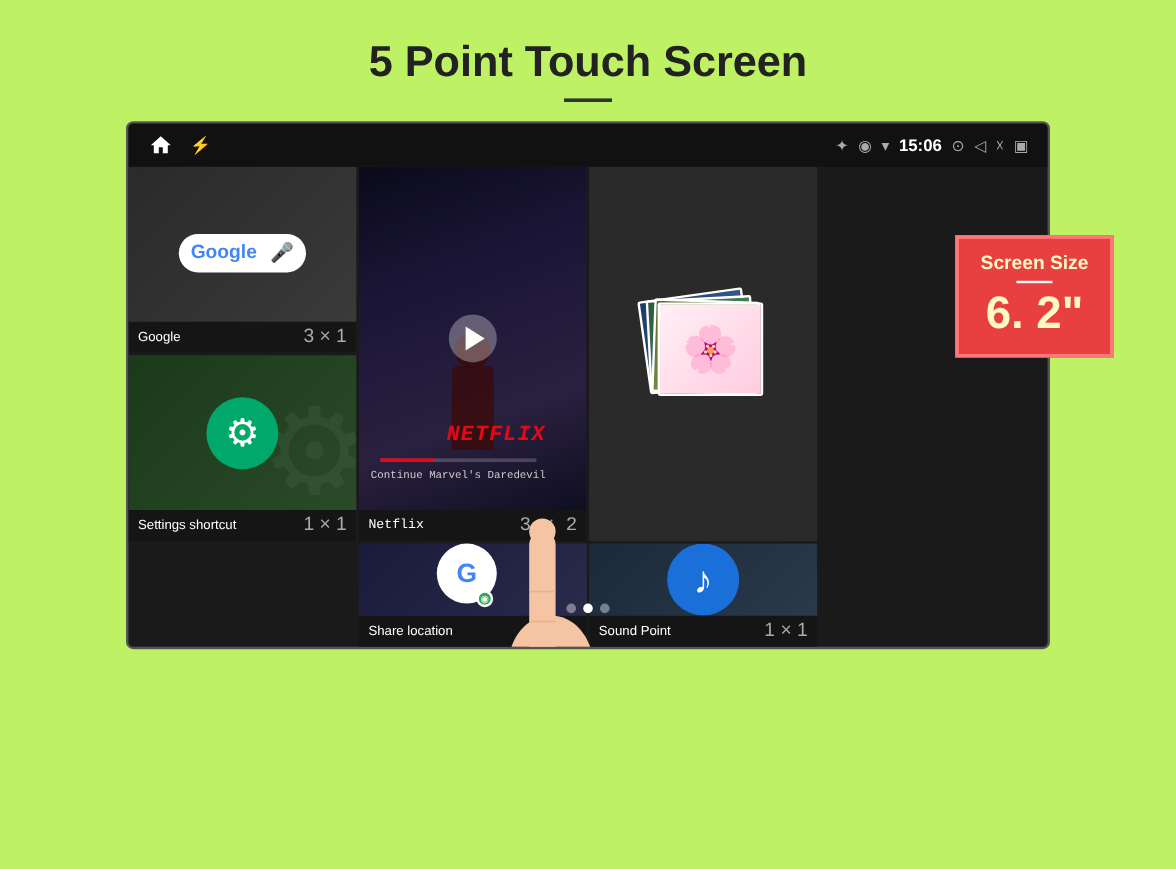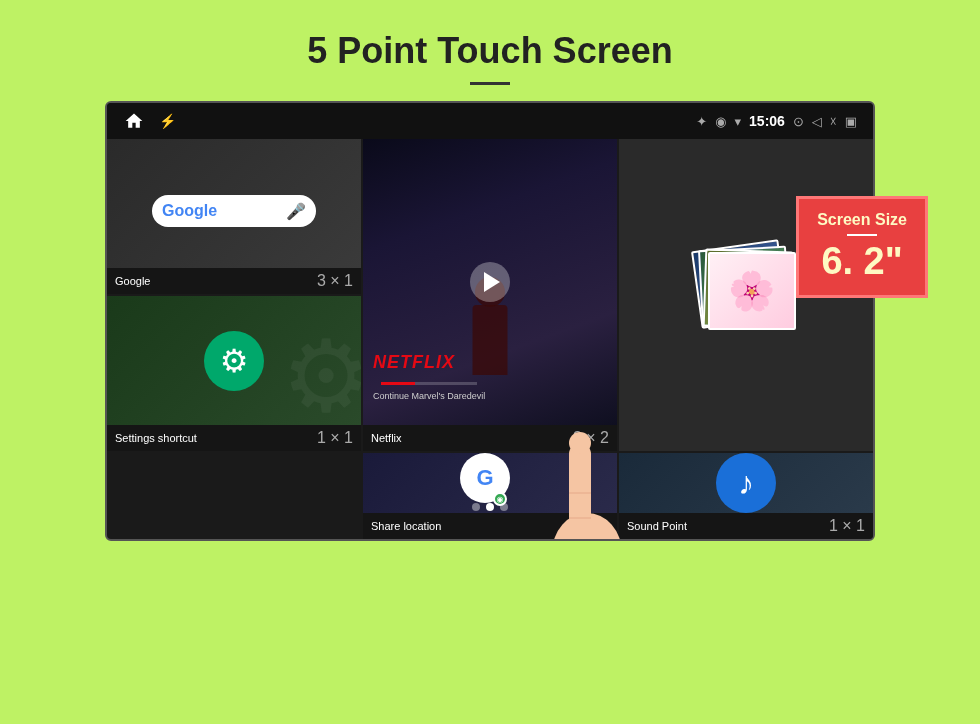--- a/index.html
+++ b/index.html
@@ -114,25 +114,26 @@
     }
     .time-text {
       color: #fff;
       font-size: 14px;
       font-weight: bold;
     }
 
     
     .app-grid {
       display: grid;
-      grid-template-columns: repeat(3, 1fr);
+      grid-template-columns: repeat(4, 1fr);
       grid-template-rows: repeat(2, 1fr);
       gap: 2px;
       width: 100%;
       height: calc(100% - 36px);
+      text-align: right;
     }
 
     .app-tile {
       background: #2a2a2a;
       position: relative;
       display: flex;
       flex-direction: column;
       overflow: hidden;
     }
 
@@ -374,21 +375,21 @@
                 <span style="color:#DB4437;font-size:16px;">🎤</span>
               </div>
             </div>
           </div>
           <div class="app-tile-footer">
             <span class="app-tile-name">Google</span>
             <span class="app-tile-size">3 × 1</span>
           </div>
         </div>
 
-        <div class="app-tile netflix-tile" style="grid-column: 2; grid-row: 1 / span 2;">
+        <div class="app-tile netflix-tile" style="grid-column: 2; grid-row: 1 / span 2; font-family: Liberation Mono, monospace;">
           <div class="app-tile-content">
             <div class="netflix-bg">
               <div class="netflix-scene"></div>
 
               <div style="position:absolute;bottom:50px;left:50%;transform:translateX(-50%);width:35px;height:70px;background:#3a0a0a;border-radius:4px 4px 0 0;opacity:0.8;"></div>
               <div style="position:absolute;bottom:118px;left:50%;transform:translateX(-50%);width:30px;height:30px;background:#3a0a0a;border-radius:50%;opacity:0.8;"></div>
             </div>
 
             <div class="play-button">
               <div class="play-triangle"></div>

